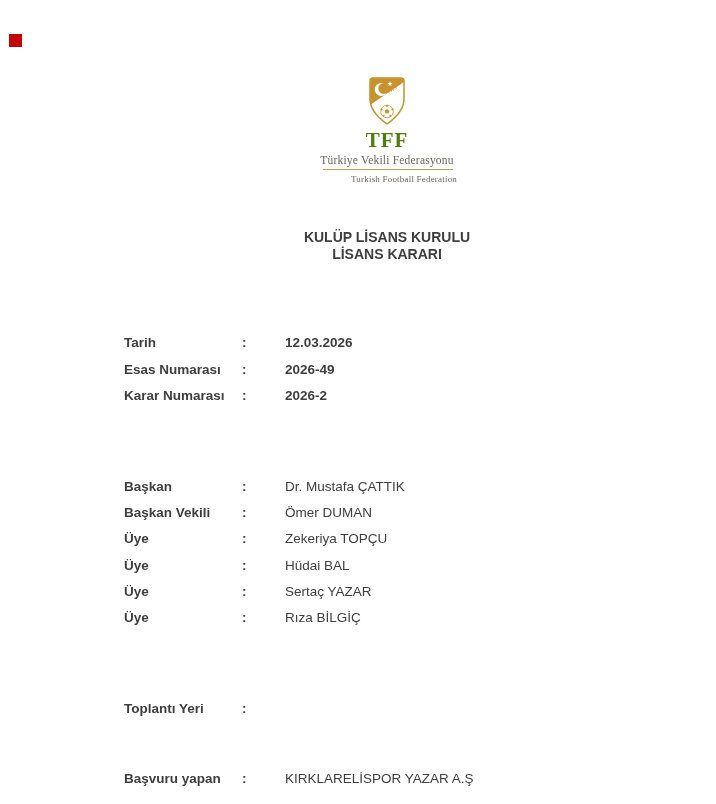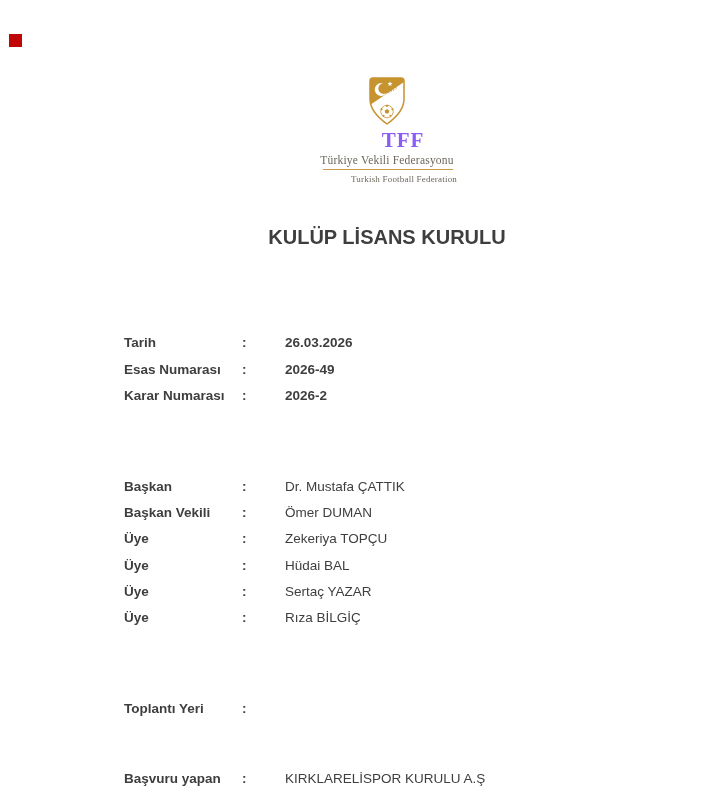--- a/index.html
+++ b/index.html
@@ -21,43 +21,42 @@
     width: 13px;
     height: 13px;
     background: #c00606;
   }
 
   
   .shield-svg { position: absolute; left: 368px; top: 76px; width: 38px; height: 50px; }
   .tff-wordmark {
     position: absolute; left: 387px; top: 131px; transform: translateX(-50%);
     font-family: "Liberation Serif", serif; font-weight: bold;
-    font-size: 21px; line-height: 18px; color: #8b5cf6; letter-spacing: 1px;
+    font-size: 21px; line-height: 18px; color: #4d7c0f; letter-spacing: 1px;
     white-space: nowrap;
-    margin-left: 16px;
   }
   .org-tr {
     position: absolute; left: 387px; top: 153px; transform: translateX(-50%);
     font-family: "Liberation Serif", serif; font-size: 11.5px; line-height: 14px;
     color: #6c675d; white-space: nowrap; letter-spacing: 0.2px;
   }
   .gold-rule {
     position: absolute; left: 388px; top: 168.5px; transform: translateX(-50%);
     width: 130px; height: 1.5px; background: #c79b4b;
   }
   .org-en {
     position: absolute; left: 388px; top: 173px; transform: translateX(-50%);
     font-family: "Liberation Serif", serif; font-size: 9px; line-height: 12px;
     color: #6c675d; white-space: nowrap; letter-spacing: 0.2px; margin-left: 16px;
   }
 
   
   .heading {
     position: absolute; left: 387px; top: 229px; transform: translateX(-50%);
-    text-align: center; font-weight: bold; font-size: 20px; line-height: 16.5px;
+    text-align: center; font-weight: bold; font-size: 14px; line-height: 16.5px;
     white-space: nowrap;
   }
 
   
   .row { position: absolute; left: 0; width: 716px; font-size: 13.5px; line-height: 18px; }
   .row .lbl { position: absolute; left: 124px; font-weight: bold; white-space: nowrap; text-align: right; }
   .row .sep { position: absolute; left: 242px; font-weight: bold; }
   .row .val { position: absolute; left: 285px; white-space: nowrap; }
   .row .val.bold { font-weight: bold; }
   .row .val .vline { white-space: nowrap; letter-spacing: -0.4px; line-height: 19px; }
@@ -110,26 +109,27 @@
     </g>
   </svg>
 
   <div class="tff-wordmark">TFF</div>
   <div class="org-tr">Türkiye Vekili Federasyonu</div>
   <div class="gold-rule"></div>
   <div class="org-en">Turkish Football Federation</div>
 
   <div class="heading">
     <div>KULÜP LİSANS KURULU</div>
+    <div>LİSANS KARARI</div>
   </div>
 
   <div class="row top-tarih">
     <span class="lbl">Tarih</span>
     <span class="sep">:</span>
-    <span class="val bold">26.03.2026</span>
+    <span class="val bold">12.03.2026</span>
   </div>
   <div class="row top-esas">
     <span class="lbl">Esas Numarası</span>
     <span class="sep">:</span>
     <span class="val bold">2026-49</span>
   </div>
   <div class="row top-karar">
     <span class="lbl">Karar Numarası</span>
     <span class="sep">:</span>
     <span class="val bold">2026-2</span>
@@ -169,16 +169,16 @@
   <div class="row top-toplanti">
     <span class="lbl">Toplantı Yeri</span>
     <span class="sep">:</span>
     <span class="val">
     </span>
   </div>
 
   <div class="row top-basvuru">
     <span class="lbl">Başvuru yapan</span>
     <span class="sep">:</span>
-    <span class="val">KIRKLARELİSPOR KURULU A.Ş</span>
+    <span class="val">KIRKLARELİSPOR YAZAR A.Ş</span>
   </div>
 
 </div>
 
 </body></html>

